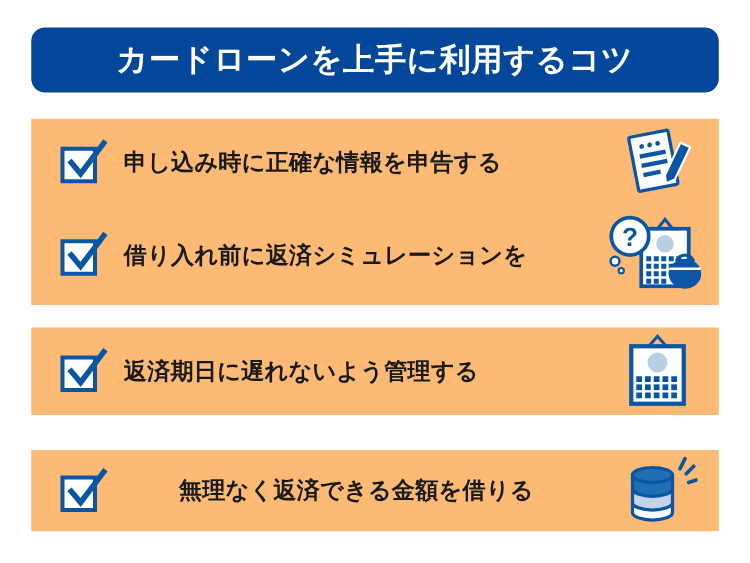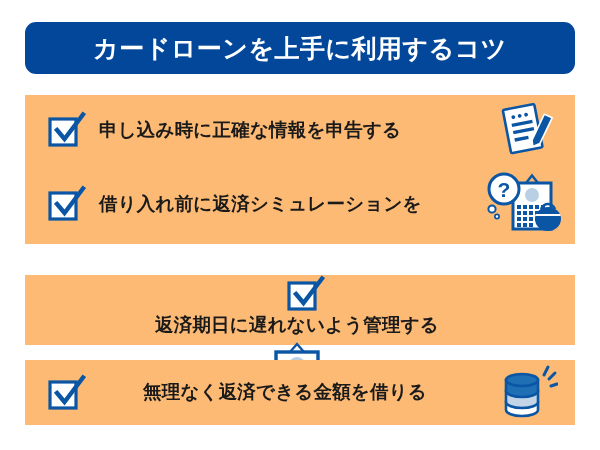--- a/index.html
+++ b/index.html
@@ -50,21 +50,21 @@
     position: absolute;
     left: 25px;
     width: 550px;
     background: #fdba74;
     display: flex;
     align-items: center;
     box-sizing: border-box;
   }
   .row-1 { top: 95px;  height: 70px; }
   .row-2 { top: 164px; height: 80px; }
-  .row-3 { top: 275px; height: 70px; flex-direction: column; }
+  .row-3 { top: 262px; height: 70px; }
   .row-4 { top: 360px; height: 65px; gap: 44px; }
 
   .check-wrap {
     flex: 0 0 auto;
     width: 60px;
     display: flex;
     align-items: center;
     justify-content: center;
     margin-left: 12px;
   }

